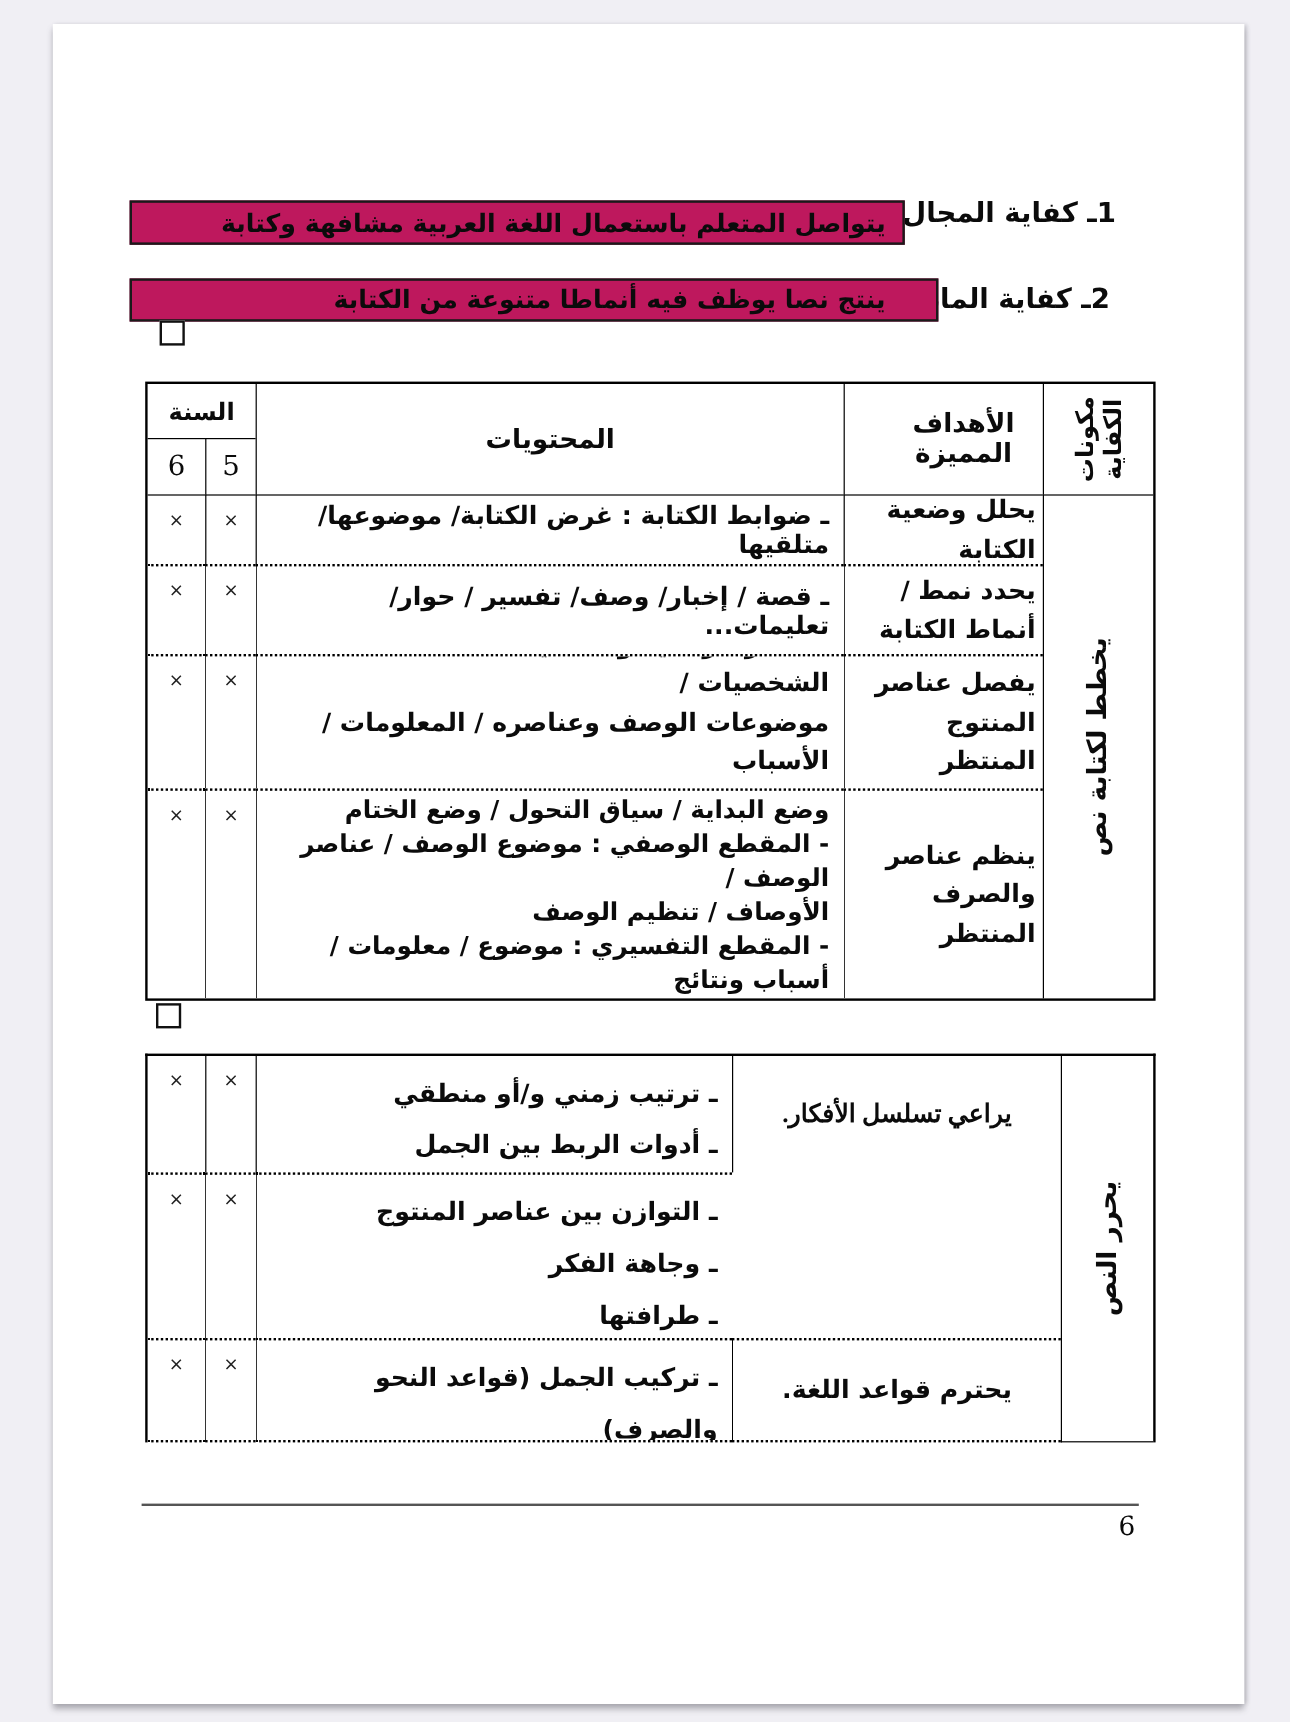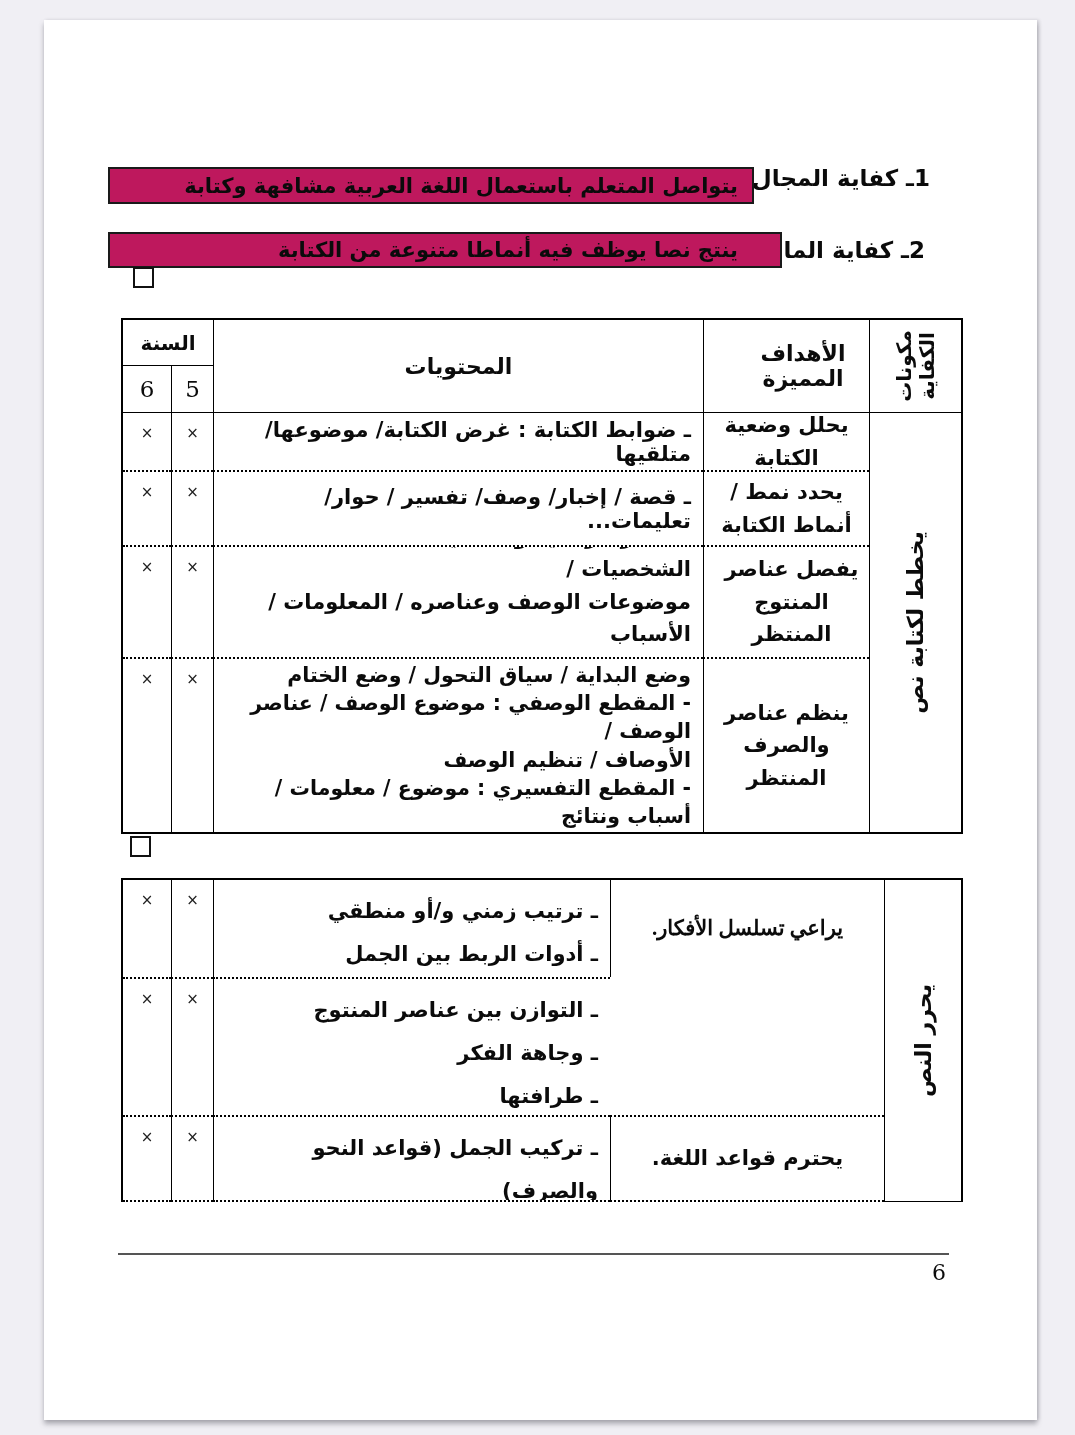--- a/index.html
+++ b/index.html
@@ -37,21 +37,21 @@
   .bbd{border-bottom:2px dotted #000;}
   .bbs{border-bottom:1.5px solid #000;}
 
   .hdr{display:flex;align-items:center;justify-content:center;
        font-size:22px;font-weight:bold;text-align:center;}
   .digit{display:flex;align-items:center;justify-content:center;
        font-family:"DejaVu Serif",serif;font-size:23px;}
   .mark{display:flex;justify-content:center;align-items:flex-start;
        padding-top:11px;font-size:15px;color:#222;}
   .obj{display:flex;align-items:center;justify-content:center;
-       font-size:21px;font-weight:bold;text-align:center;line-height:1.55;padding:2px 6px;}
+       font-size:21px;font-weight:bold;line-height:1.55;padding:2px 6px;}
   .cont{display:flex;flex-direction:column;justify-content:center;
        font-size:21px;font-weight:bold;text-align:right;
        white-space:pre-line;padding:4px 12px 4px 6px;}
   .cont.t1r3{line-height:1.55;}
   .cont.t1r4{line-height:1.38;font-size:20.5px;}
   .cont.t2{line-height:2.05;justify-content:flex-start;padding-top:10px;}
 
   .vwrap{position:absolute;inset:0;display:flex;align-items:center;justify-content:center;}
   .vtext{transform:rotate(-90deg);white-space:nowrap;
          font-size:22px;font-weight:bold;}

